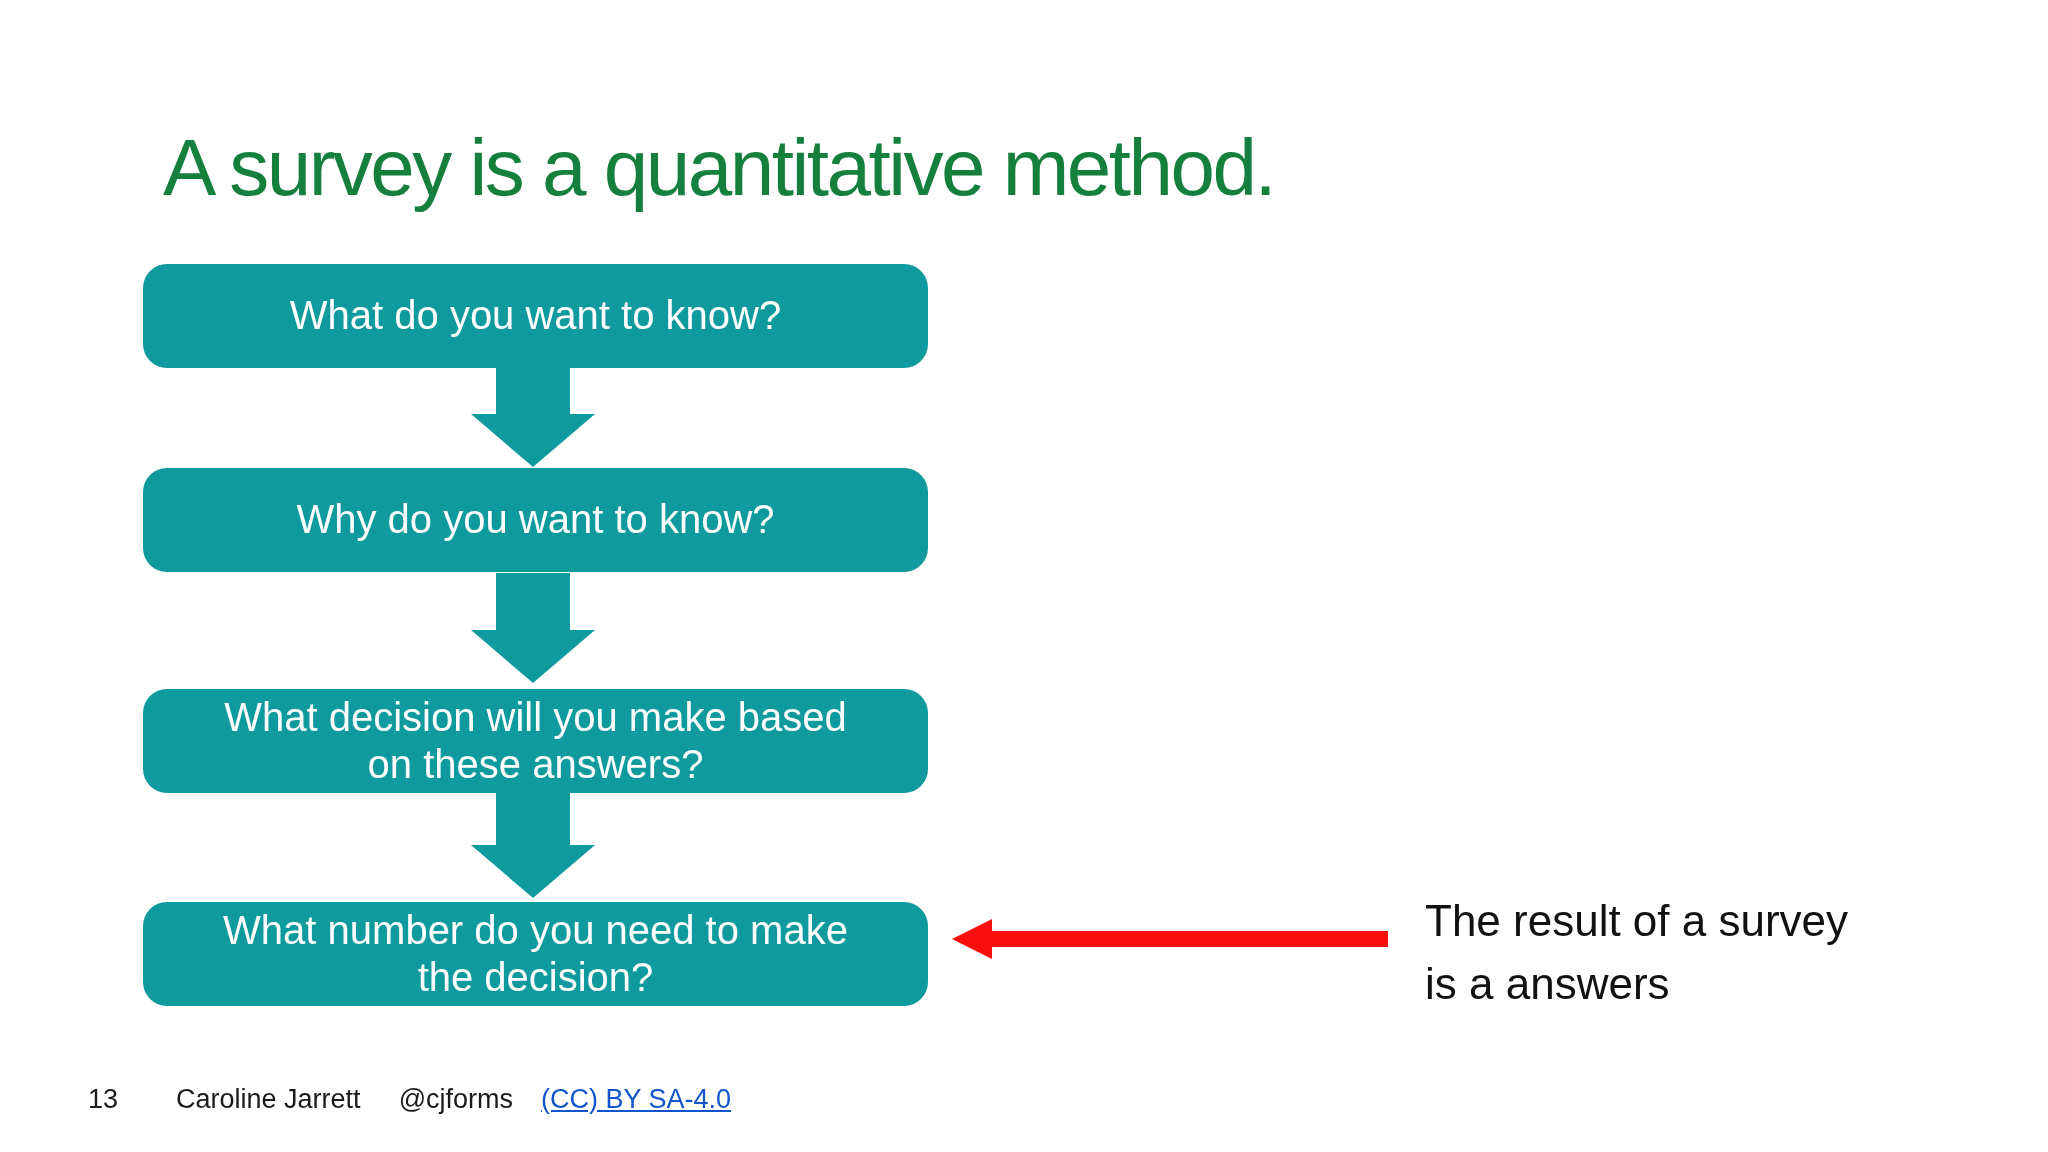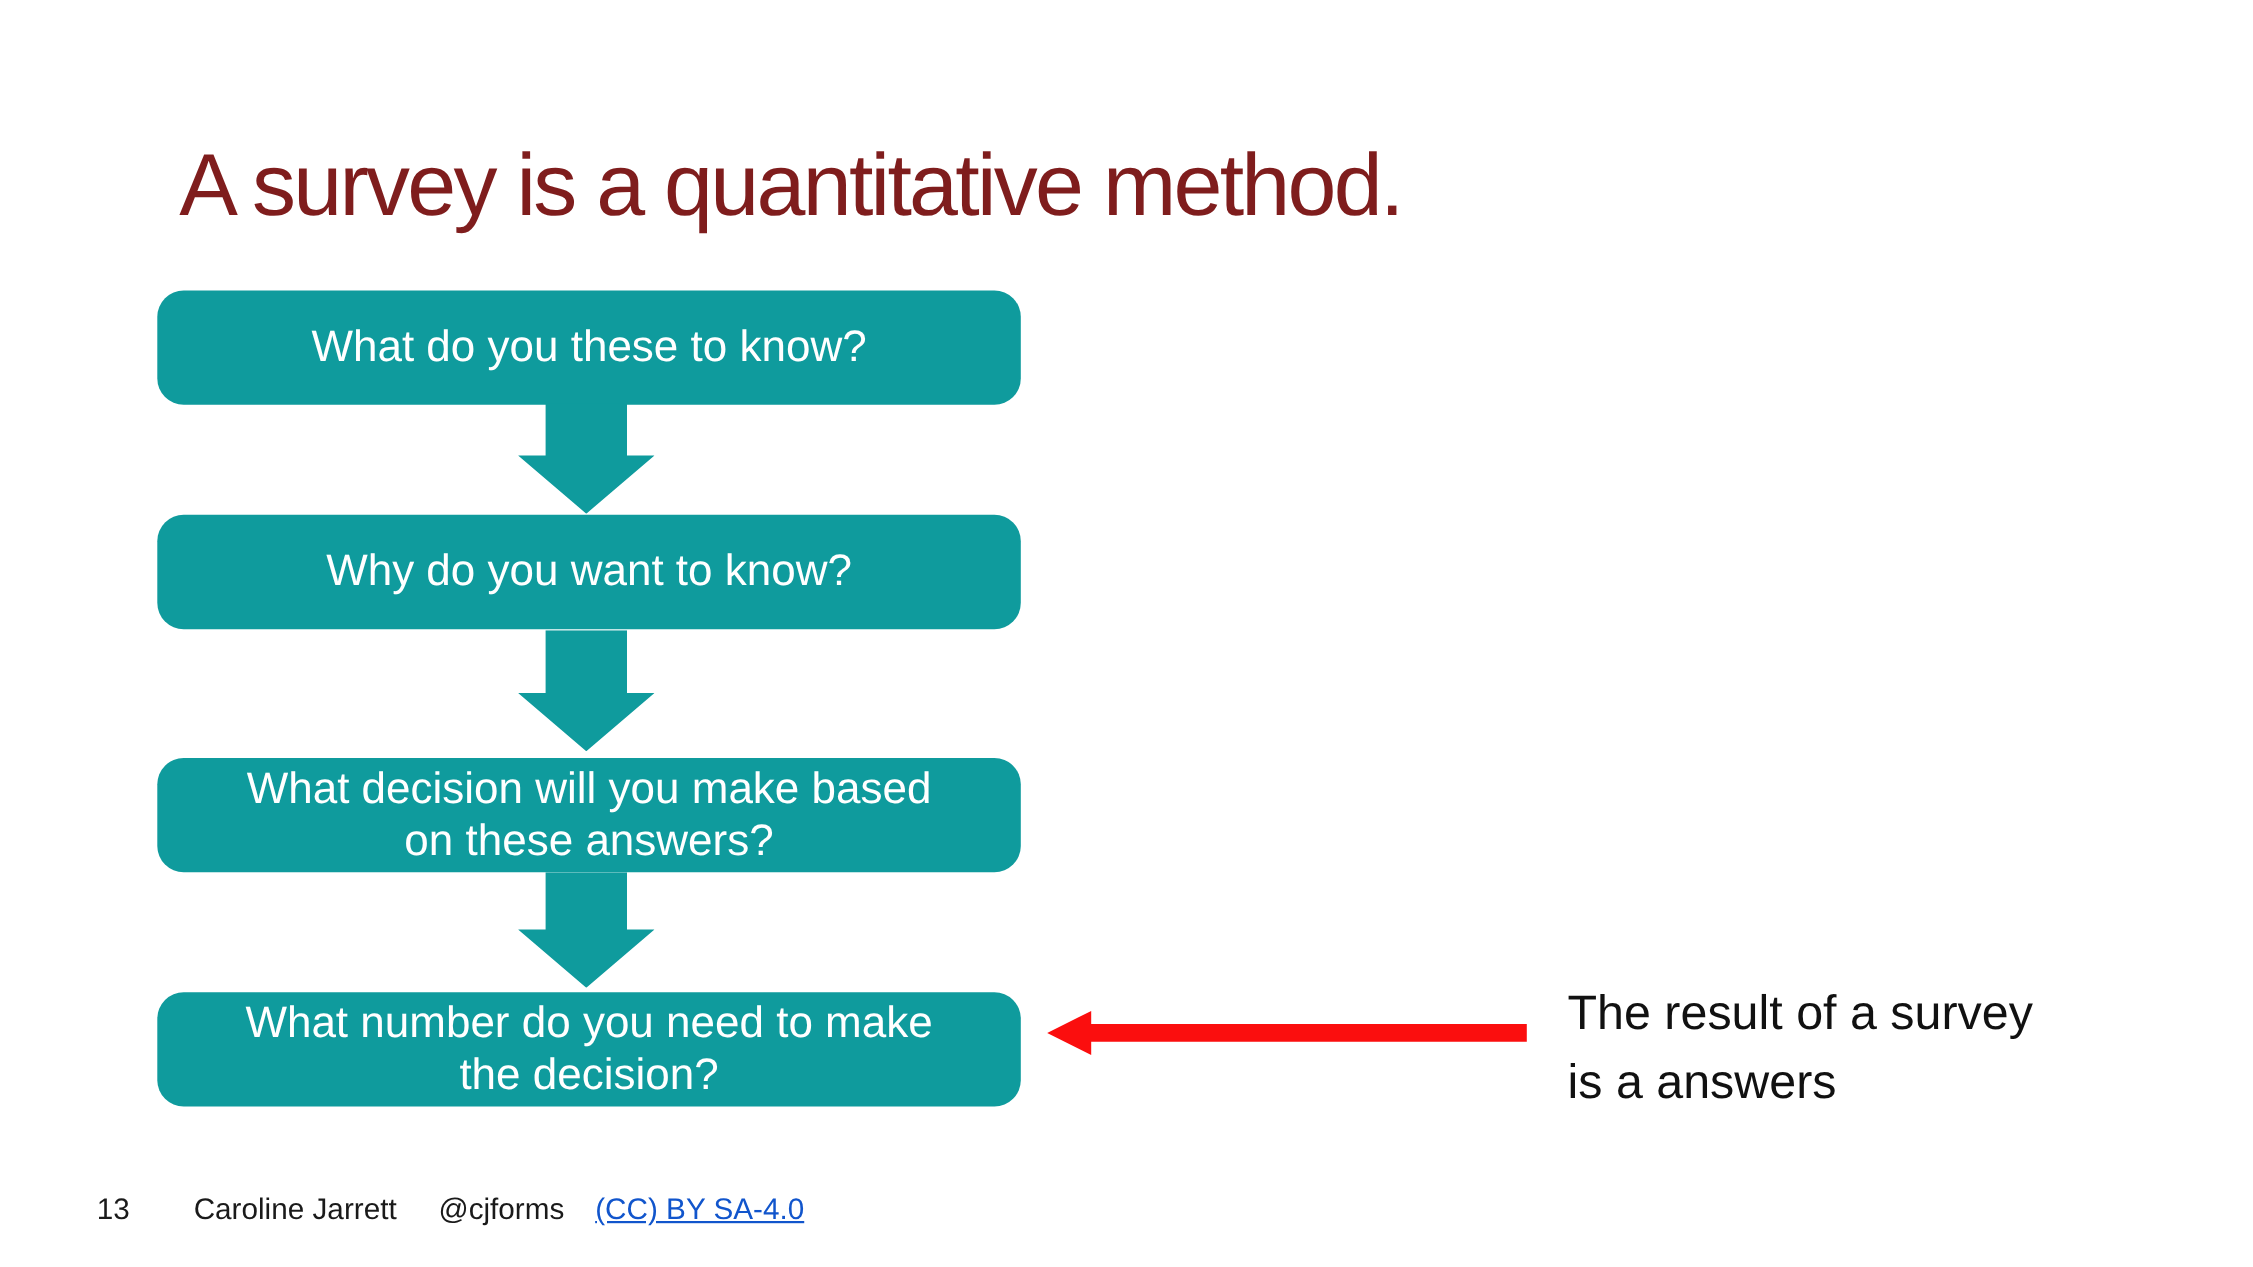--- a/index.html
+++ b/index.html
@@ -17,21 +17,21 @@
   }
   .title {
     position: absolute;
     left: 163px;
     top: 128px;
     margin: 0;
     font-size: 80px;
     font-weight: 400;
     letter-spacing: -2.5px;
     line-height: 1.0;
-    color: #7f1d1d;
+    color: #15803d;
     white-space: nowrap;
   }
   .flow-box {
     position: absolute;
     left: 143px;
     width: 785px;
     height: 104px;
     background: #0f9b9d;
     border-radius: 24px;
     display: flex;
@@ -101,21 +101,21 @@
   }
 </style>
 </head>
 <body>
 
 <div class="slide">
 
   <h1 class="title">A survey is a quantitative method.</h1>
 
   <div class="flow-box box1">
-    <span>What do you these to know?</span>
+    <span>What do you want to know?</span>
   </div>
 
   <svg class="connector c1" viewBox="0 0 124 100" preserveAspectRatio="none">
     <polygon points="25,0 99,0 99,47 124,47 62,100 0,47 25,47"></polygon>
   </svg>
 
   <div class="flow-box box2">
     <span>Why do you want to know?</span>
   </div>
 

